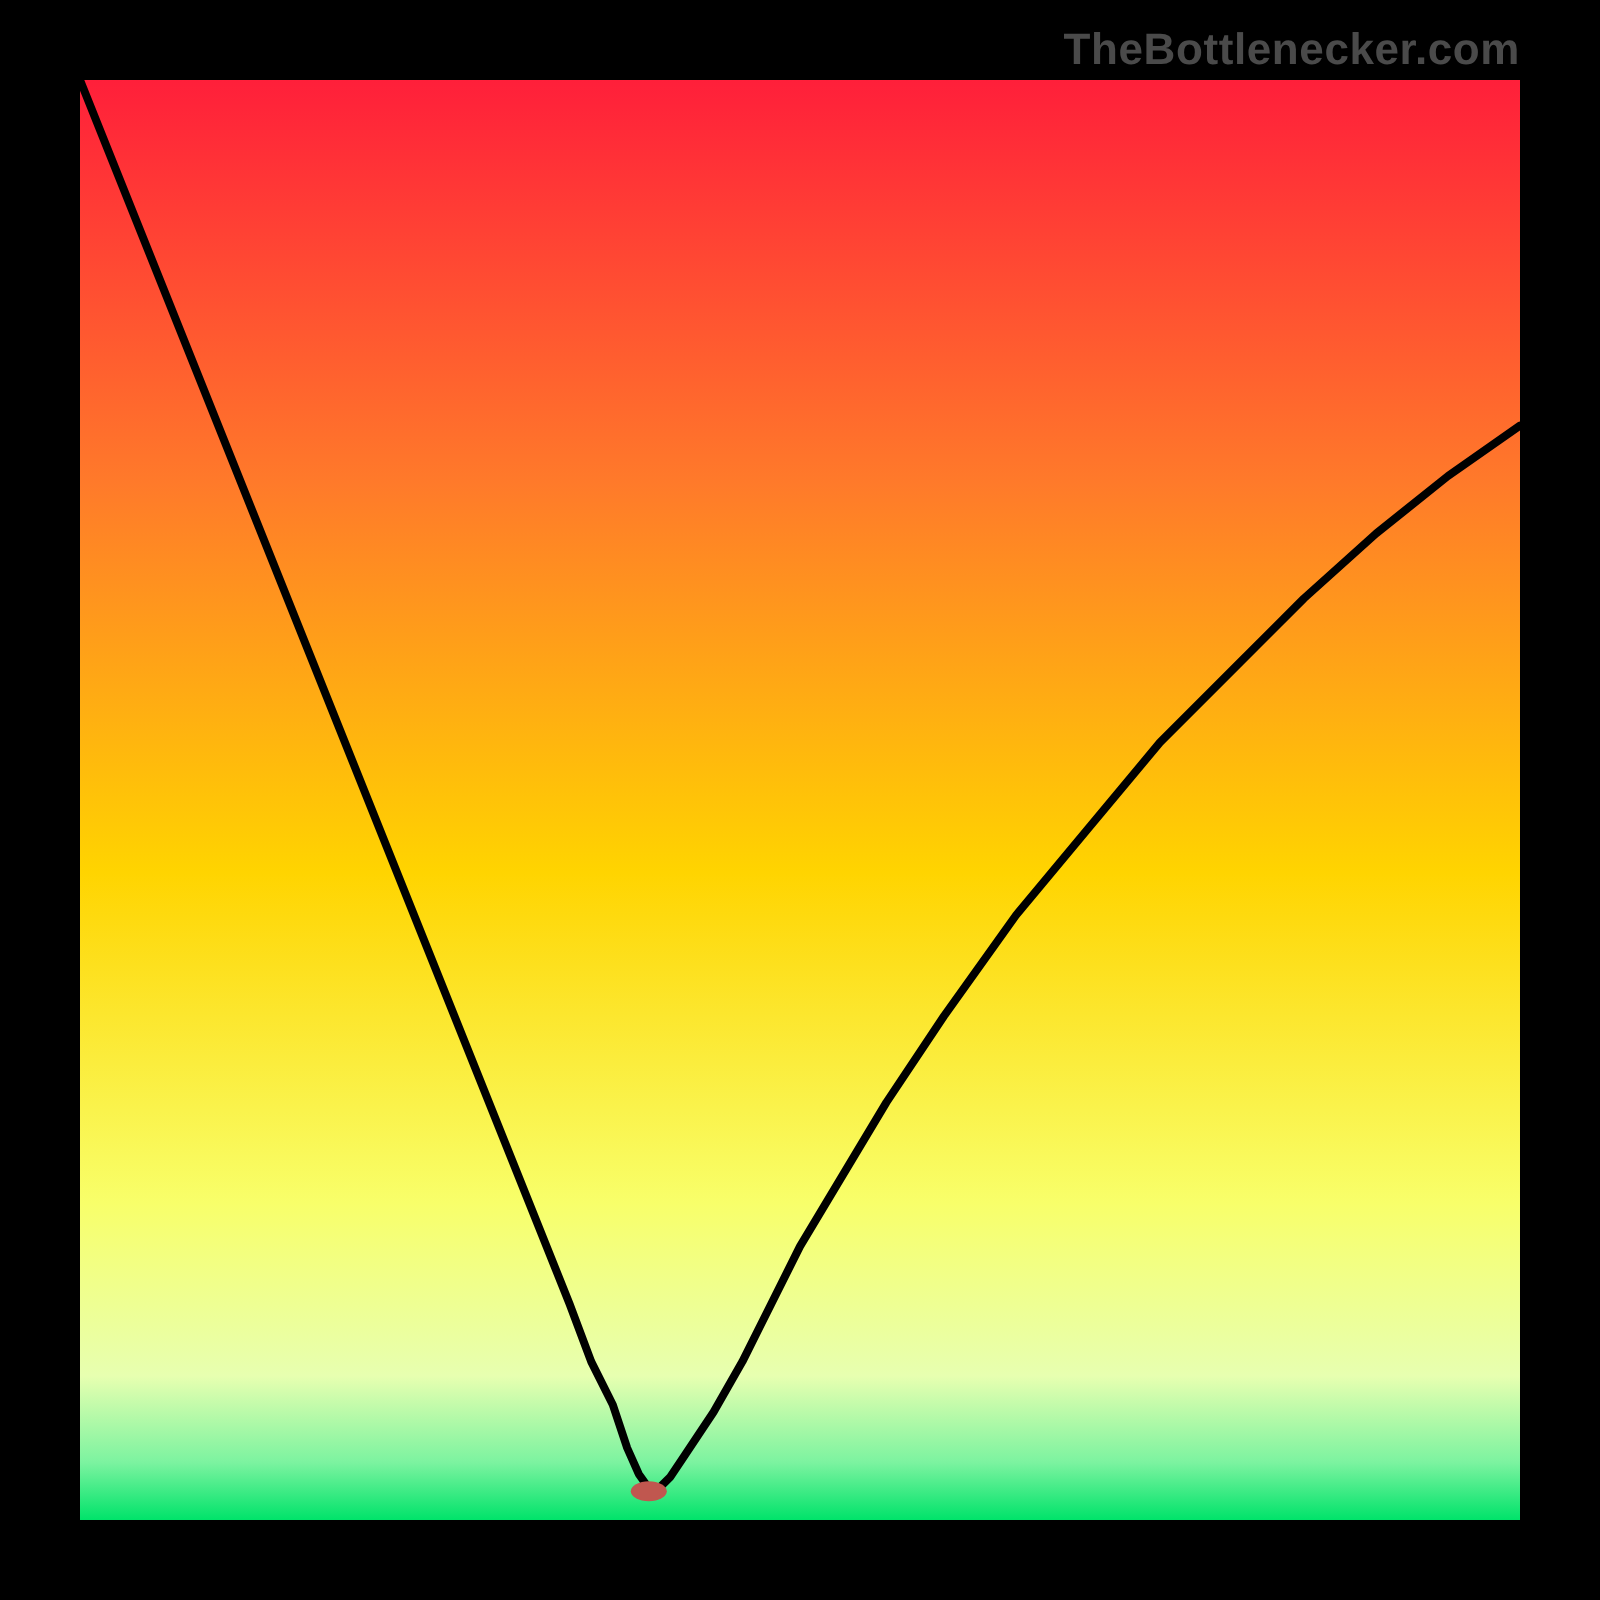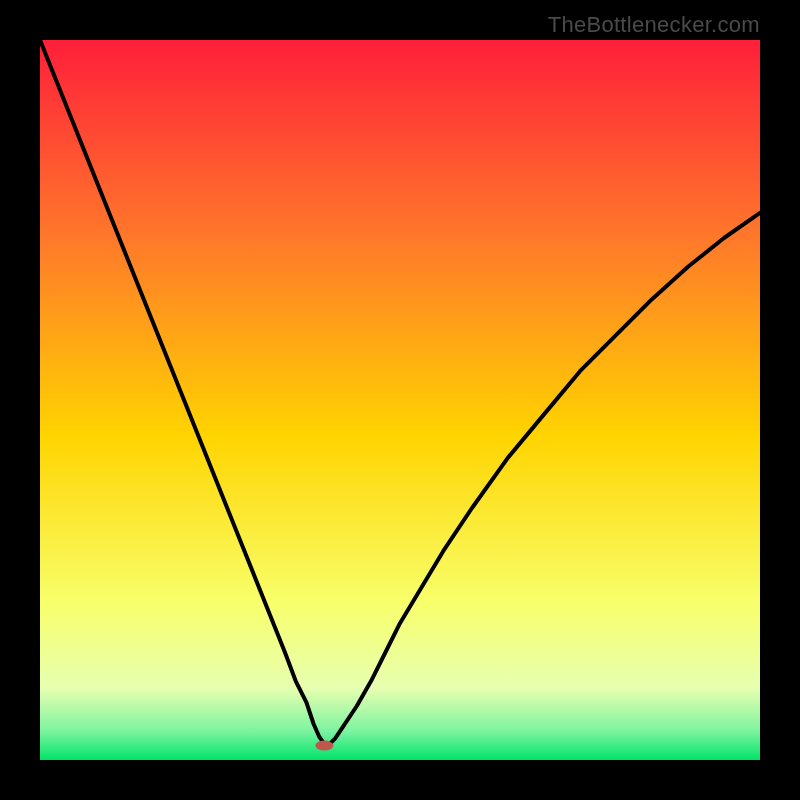--- a/index.html
+++ b/index.html
@@ -27,20 +27,21 @@
     height: 720px;
   }
   .watermark {
     position: absolute;
     top: 12px;
     right: 40px;
     color: #4a4a4a;
     font-size: 22px;
     letter-spacing: 0.3px;
     z-index: 10;
+    font-weight: bold;
   }
   svg { display: block; }
 </style>
 </head>
 <body>
 
 <div class="watermark">TheBottlenecker.com</div>
 
 <div class="frame">
   <svg class="plot-area" viewBox="0 0 720 720" width="720" height="720" preserveAspectRatio="none">

